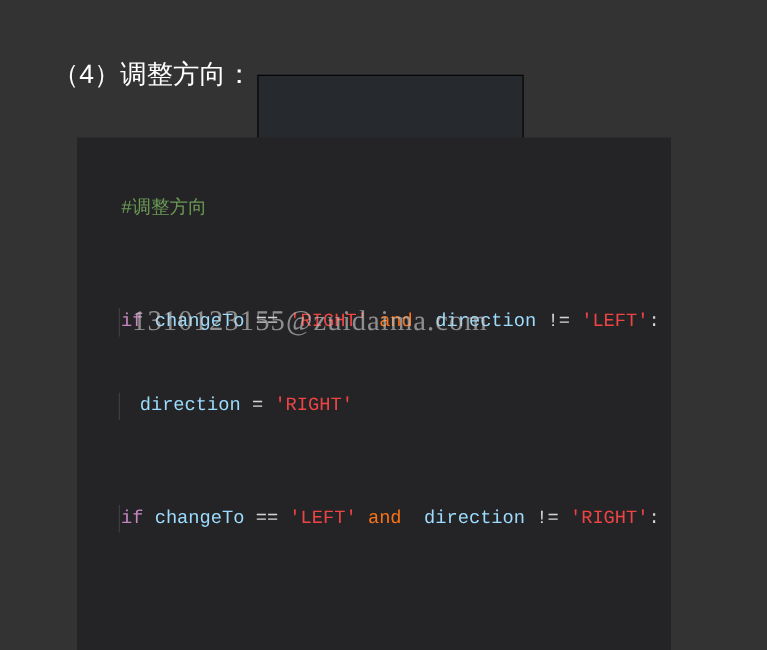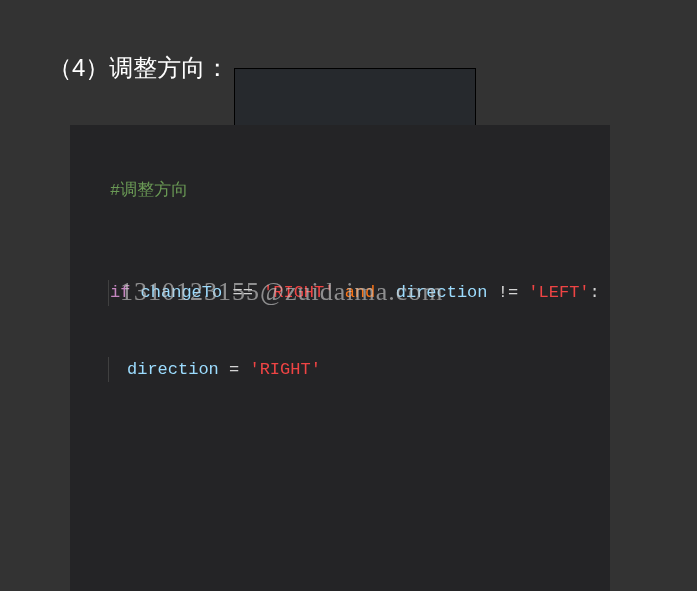--- a/index.html
+++ b/index.html
@@ -83,20 +83,21 @@
   <span class="codeline"><span class="v">direction</span> <span class="w">=</span> <span class="s">'RIGHT'</span></span>
   <span class="codeline"><span class="v">changeTo</span> <span class="w">=</span> <span class="s">'RIGHT'</span></span>
 </div>
 
 <div class="snippet2">
   <span class="codeline indent1"><span class="c">#调整方向</span></span>
 
   <span class="codeline indent1"><span class="guide"></span><span class="k">if</span> <span class="v">changeTo</span> <span class="w">==</span> <span class="s">'RIGHT'</span> <span class="o">and</span>  <span class="v">direction</span> <span class="w">!=</span> <span class="s">'LEFT'</span><span class="w">:</span></span>
   <span class="codeline indent2"><span class="guide"></span><span class="v">direction</span> <span class="w">=</span> <span class="s">'RIGHT'</span></span>
 
+  <span class="codeline indent1"><span class="guide"></span><span class="k">if</span> <span class="v">changeTo</span> <span class="w">==</span> <span class="s">'LEFT'</span> <span class="o">and</span>  <span class="v">direction</span> <span class="w">!=</span> <span class="s">'RIGHT'</span><span class="w">:</span></span>
 
   
   
 
   
   
 
   
 
   

